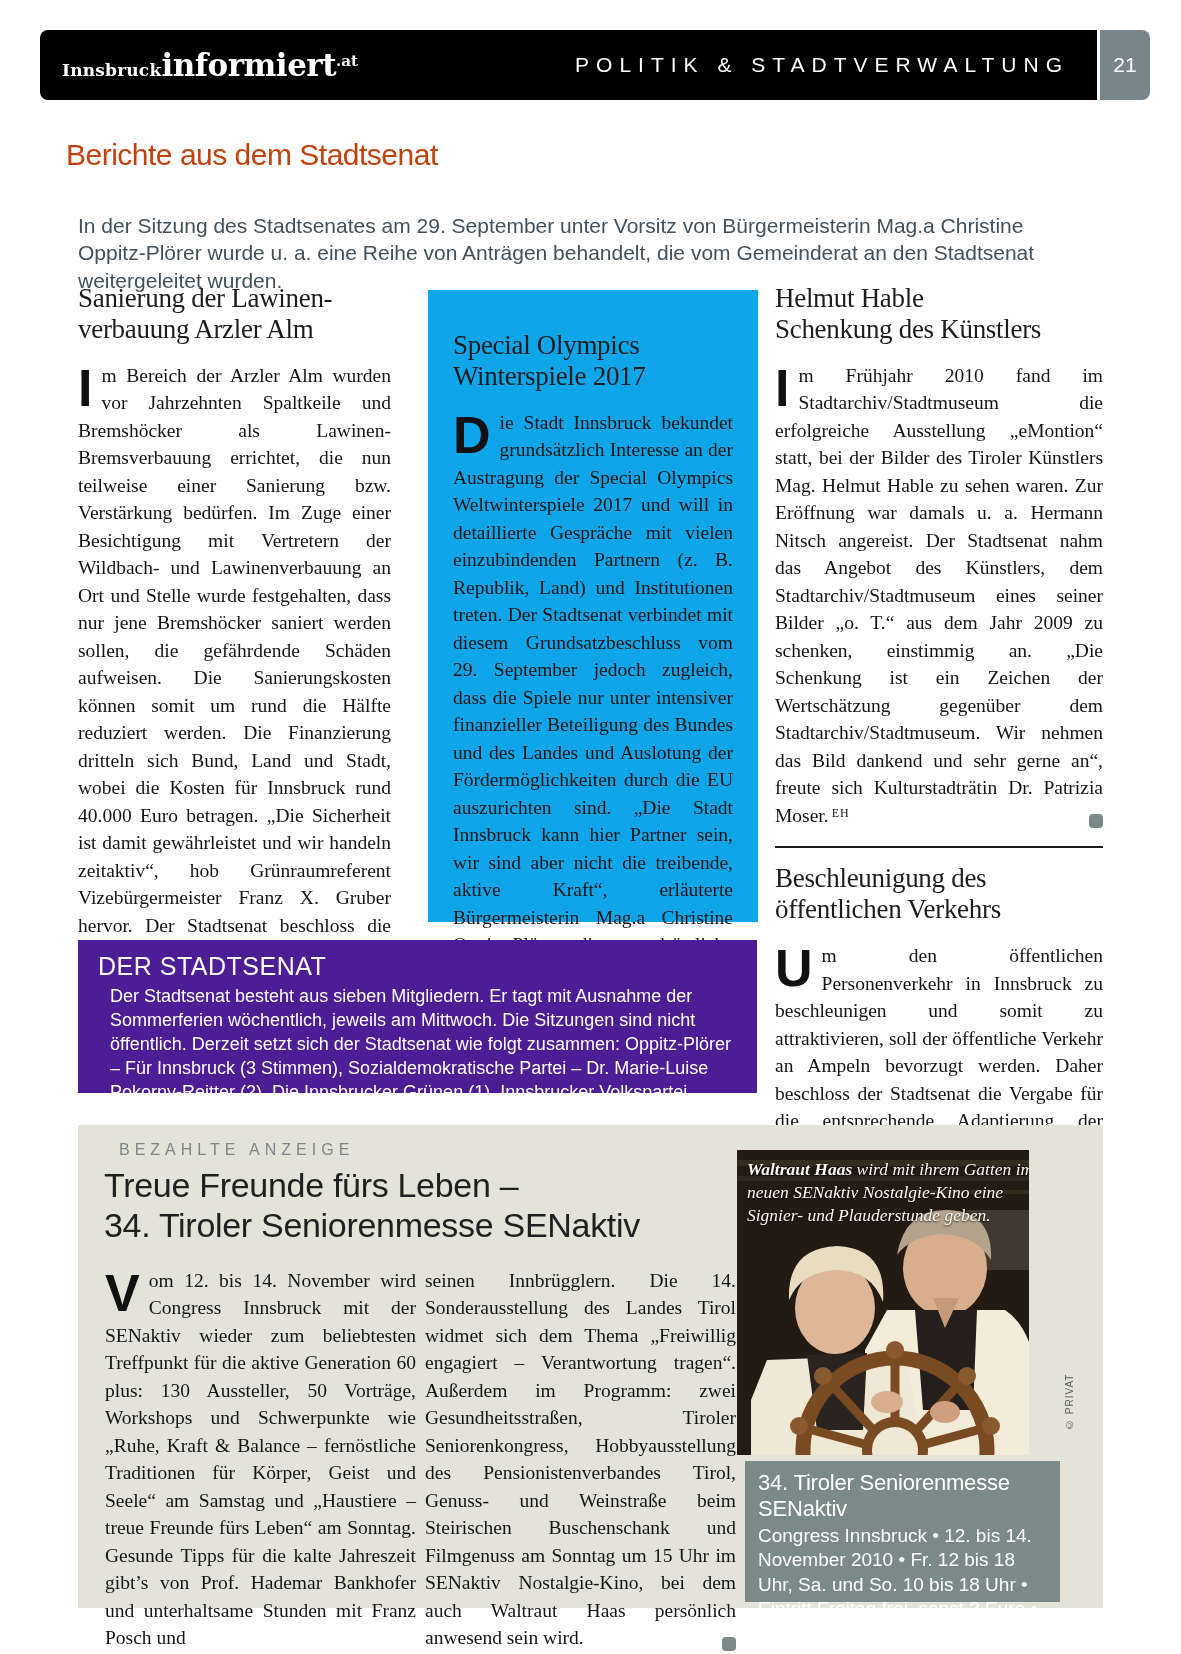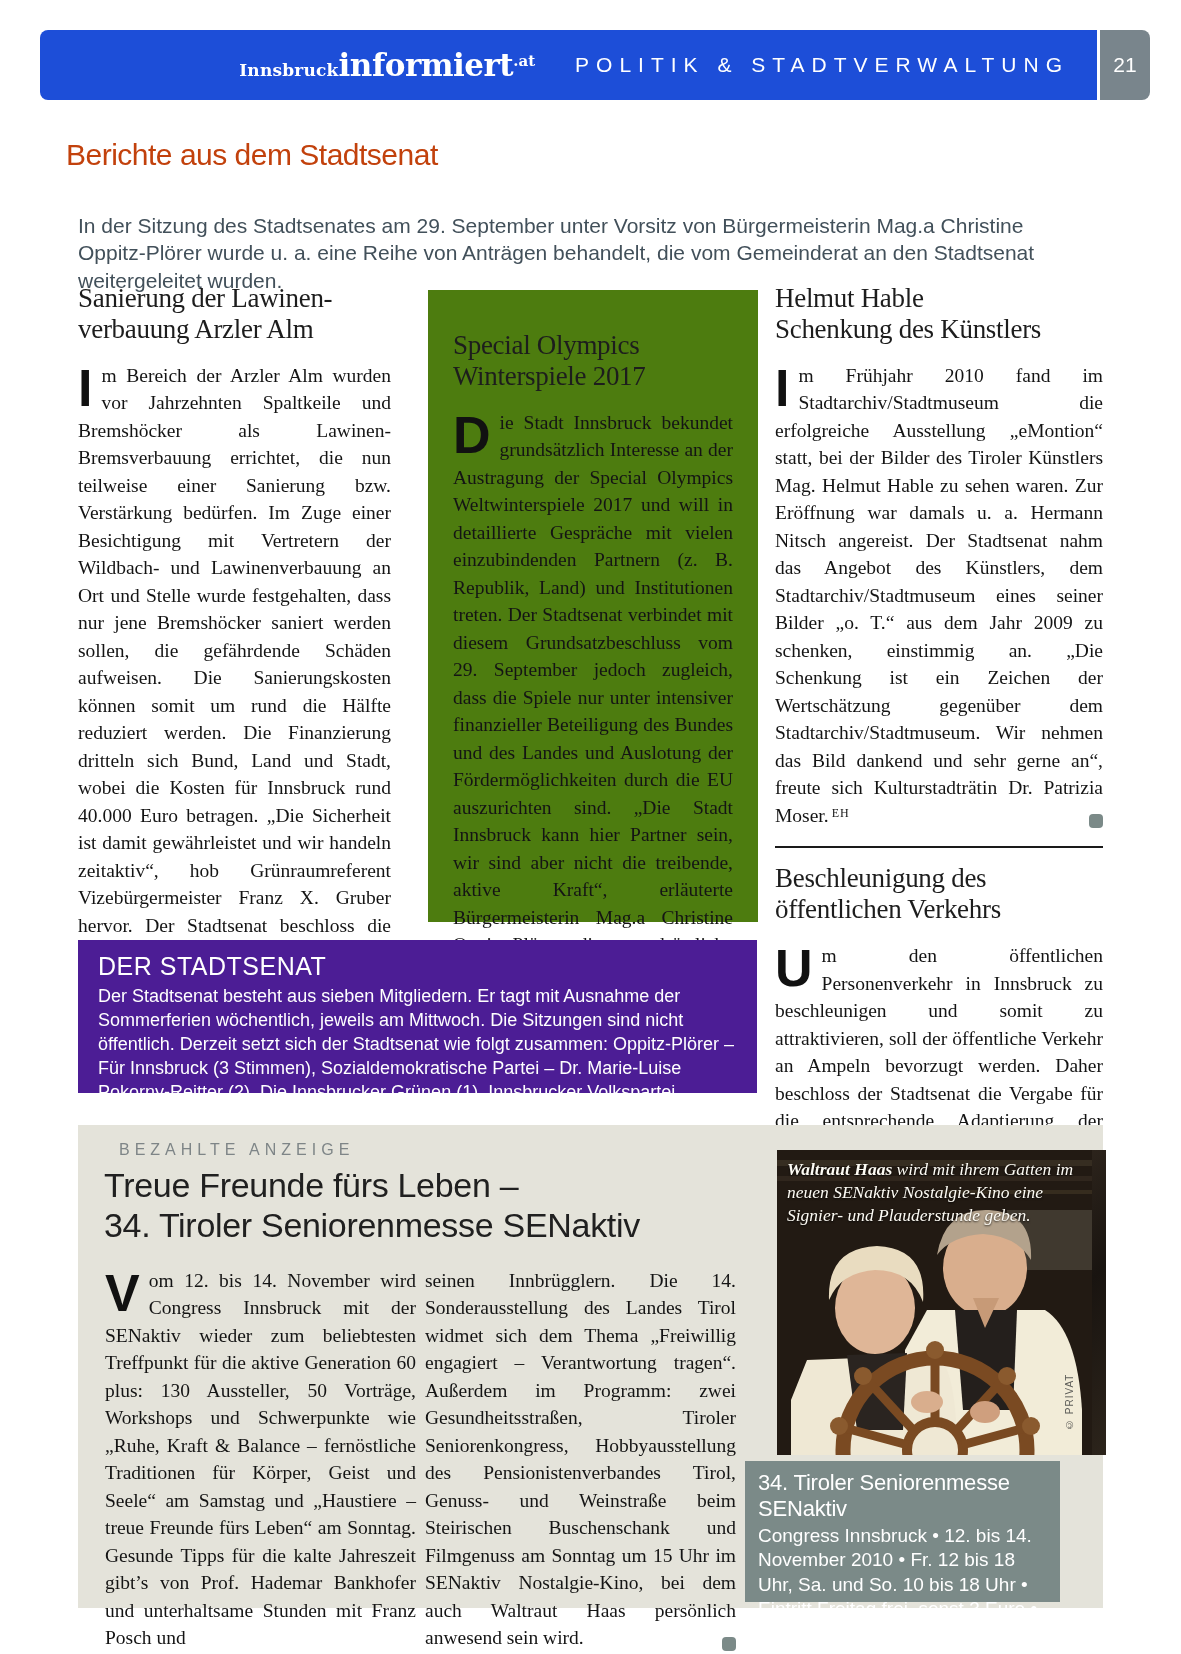--- a/index.html
+++ b/index.html
@@ -7,22 +7,22 @@
   .page {
     position:relative; width:1181px; height:1654px; margin:0 auto;
     background:#ffffff; overflow:hidden;
     font-family:"Liberation Sans", sans-serif; color:#1a1a1a;
   }
 
   
   .header { position:absolute; left:40px; top:30px; width:1110px; height:70px; }
   .header-bar {
     position:absolute; left:0; top:0; width:1057px; height:70px;
-    background:#1d4ed8; border-radius:8px 0 0 8px;
-    display:flex; align-items:center; justify-content:flex-end;
+    background:#000000; border-radius:8px 0 0 8px;
+    display:flex; align-items:center; justify-content:space-between;
     padding:0 28px 0 22px;
     gap:40px;
   }
   .masthead { color:#fff; font-family:"DejaVu Serif","Liberation Serif",serif; font-weight:bold; display:flex; align-items:baseline; }
   .masthead .brand-prefix { font-size:17px; letter-spacing:0.2px; }
   .masthead .brand-main  { font-size:31px; letter-spacing:-0.5px; }
   .masthead .brand-suffix { font-size:15px; position:relative; top:-10px; }
   .section-label { color:#fff; font-size:21px; letter-spacing:7px; font-weight:400; }
   .page-badge {
     position:absolute; left:1060px; top:0; width:50px; height:70px;
@@ -54,48 +54,48 @@
   }
   .sign { font-family:"Liberation Serif",serif; font-size:12px; letter-spacing:1px; vertical-align:5px; margin-left:3px; }
   .endrow { display:flex; justify-content:flex-end; margin-top:-15px; height:15px; }
   .endsq { width:14px; height:14px; border-radius:4px; background:#7b8a88; }
 
   .col1 { position:absolute; left:78px;  top:283px; width:313px; }
   .col3 { position:absolute; left:775px; top:283px; width:328px; }
 
   .olympics-box {
     position:absolute; left:428px; top:290px; width:330px; height:632px;
-    background:#4d7c0f; padding:40px 25px 0 25px;
+    background:#0ea5e9; padding:40px 25px 0 25px;
   }
   .divider { border:none; border-top:2px solid #1a1a1a; margin:17px 0 15px 0; }
 
   
   .stadtsenat-box {
     position:absolute; left:78px; top:940px; width:679px; height:153px;
     background:#4c1d95; color:#fff; padding:12px 20px;
   }
   .stadtsenat-box .box-title { font-size:25px; font-weight:400; letter-spacing:0.5px; margin-bottom:4px; }
-  .stadtsenat-box .box-body  { font-size:18px; line-height:1.33; font-weight:400; }
+  .stadtsenat-box .box-body  { font-size:18px; line-height:1.33; font-weight:400;margin-left:12px; }
 
   
   .ad-panel {
     position:absolute; left:78px; top:1125px; width:1025px; height:483px;
     background:#e4e3da;
   }
   .ad-label { position:absolute; left:41px; top:16px; font-size:16px; letter-spacing:5px; color:#7e8587; }
   .ad-heading { position:absolute; left:26px; top:40px; font-size:34px; line-height:1.18; font-weight:400; letter-spacing:-0.3px; color:#202020; }
   .ad-heading span { display:block; }
   .ad-col { position:absolute; top:142px; width:311px; }
   .ad-col .art-body { font-size:19.5px; }
   .ad-col1 { left:27px; }
   .ad-col2 { left:347px; }
 
   
   .ad-photo {
-    position:absolute; left:699px; top:25px; width:329px; height:305px;
+    position:absolute; left:659px; top:25px; width:292px; height:305px;
     background:linear-gradient(135deg,#241c16 0%,#3a2f24 35%,#191410 70%,#2c241b 100%);
     overflow:hidden;
   }
   .ad-photo svg { position:absolute; left:0; top:0; }
   .photo-caption {
     position:absolute; left:10px; top:8px; width:295px;
     font-family:"Liberation Serif",serif; font-style:italic;
     color:#fdfbf4; font-size:17.5px; line-height:1.32;
     text-shadow:0 1px 2px rgba(0,0,0,0.8);
   }

